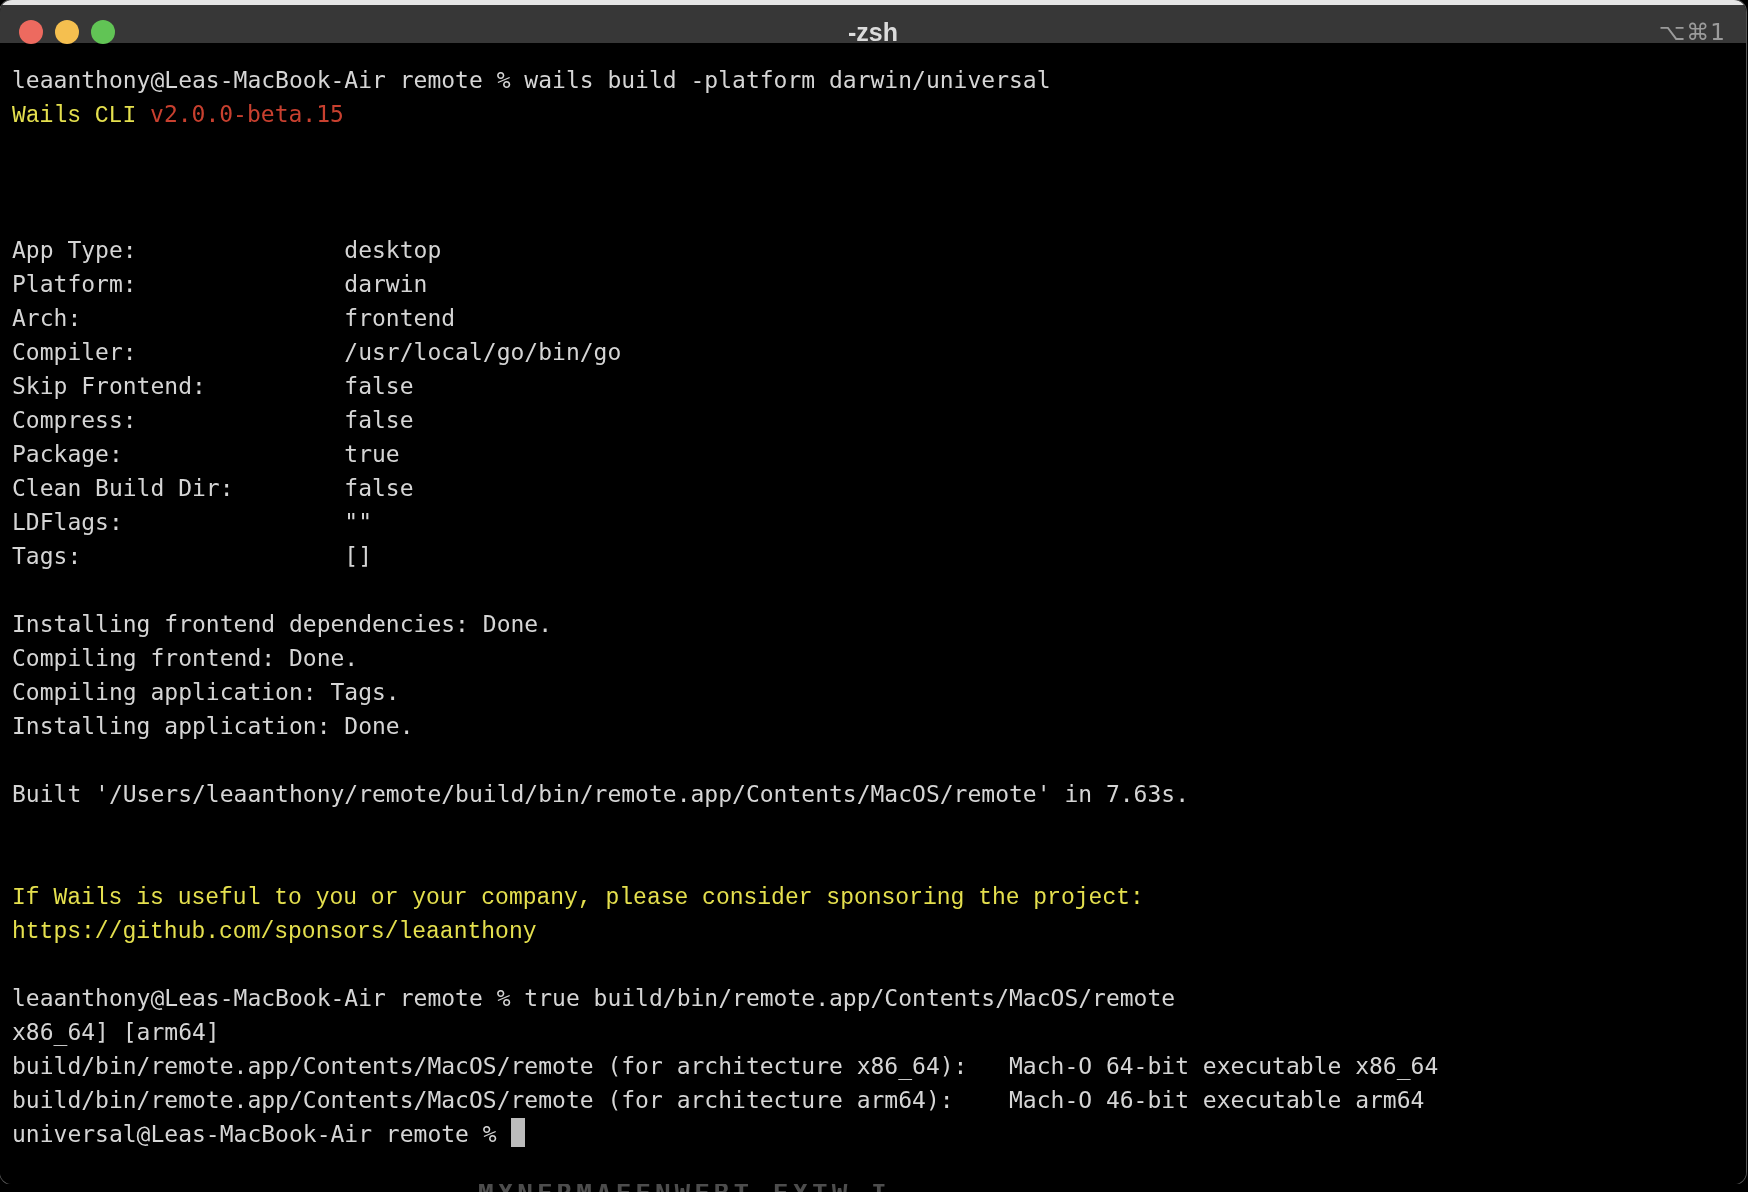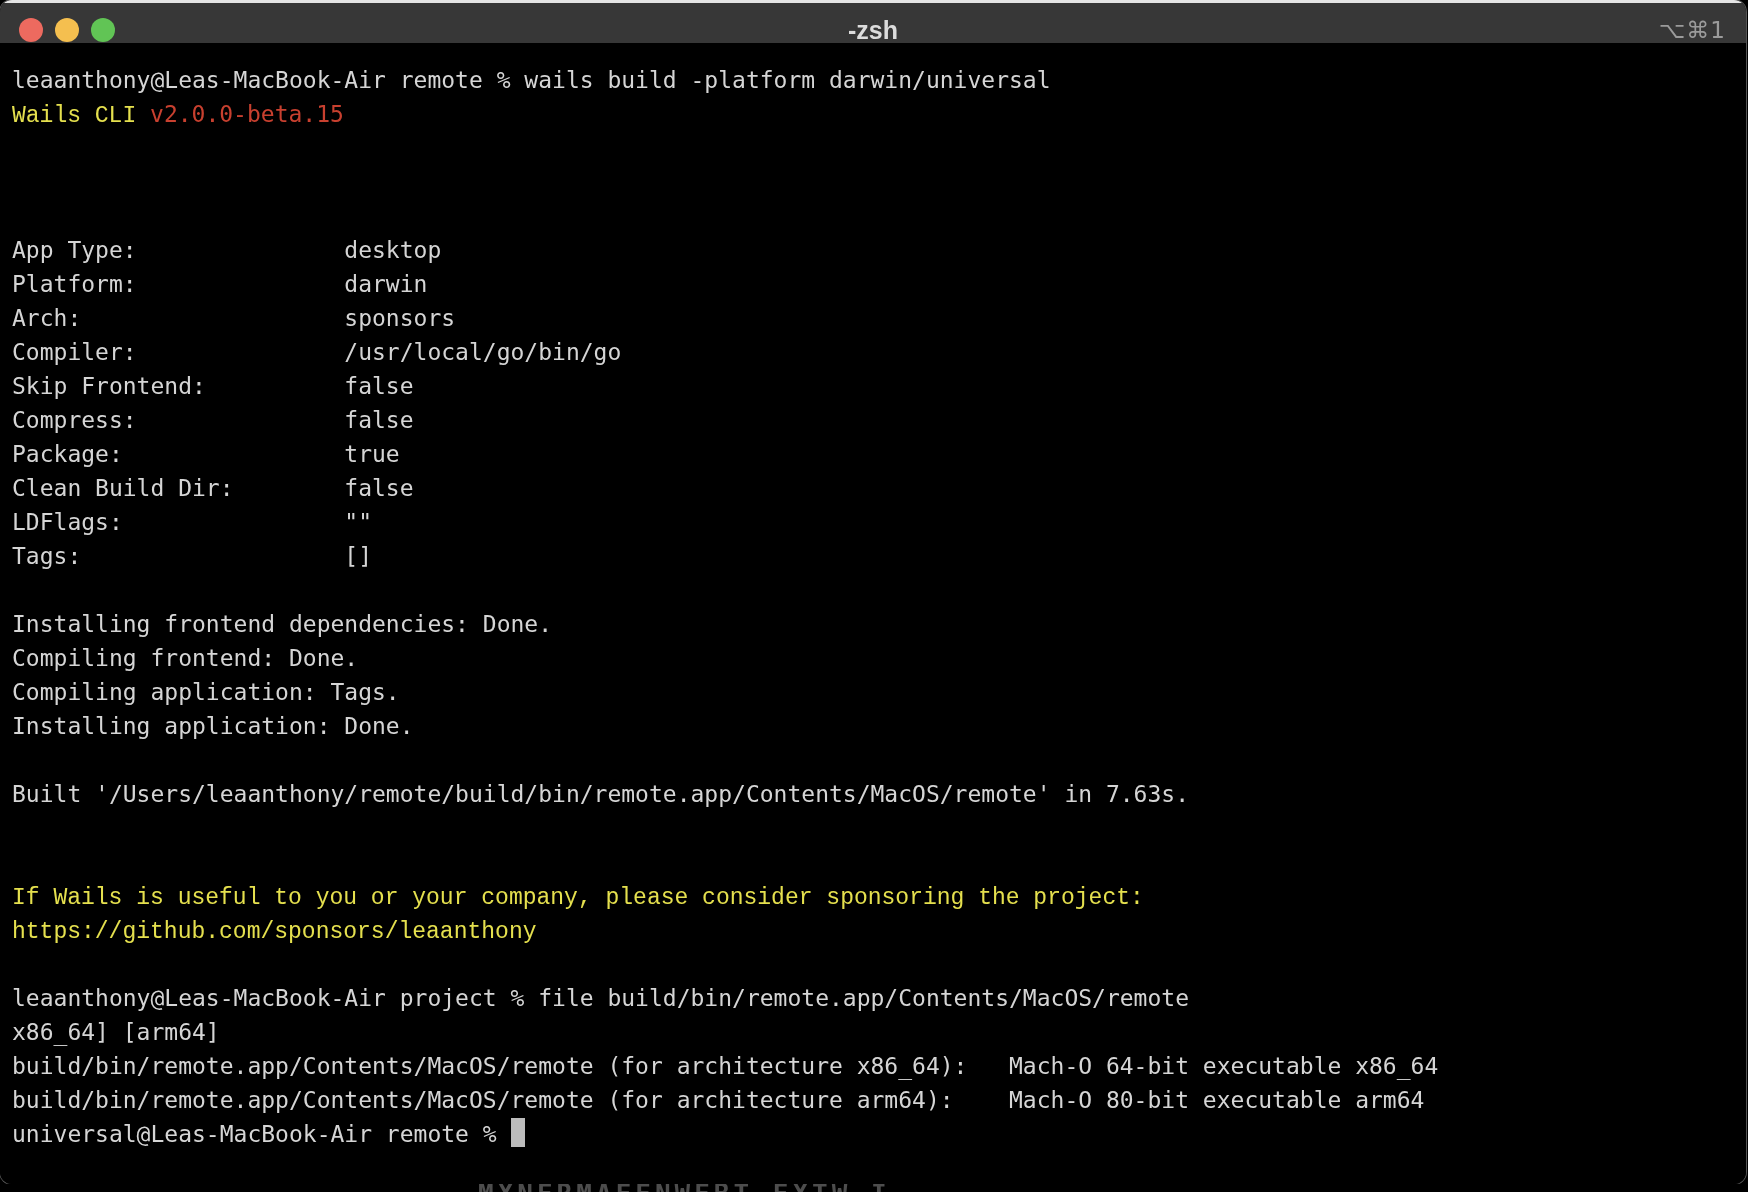--- a/index.html
+++ b/index.html
@@ -17,21 +17,21 @@
     height: 1184px;
     border-radius: 12px;
     background: var(--background);
     box-shadow: 0 0 0 1px #565656;
     overflow: hidden;
   }
   .titlebar {
     position: relative;
     height: 43px;
     background: var(--titlebar);
-    border-top: 3px solid #e5e5e5;
+    border-top: 5px solid #e5e5e5;
     box-sizing: border-box;
   }
   .traffic-lights {
     position: absolute;
     left: 19px; top: 15px;
     display: flex;
     gap: 12px;
   }
   .light {
     width: 24px; height: 24px;
@@ -120,43 +120,43 @@
     <div class="shortcut">⌥⌘1</div>
   </div>
   <div class="screen">
       <div class="line"><span class="c-fg">leaanthony@Leas-MacBook-Air remote % wails build -platform darwin/universal</span></div>
       <div class="line"><span class="c-yellow">Wails CLI </span><span class="c-red">v2.0.0-beta.15</span></div>
       <div class="line"></div>
       <div class="line"></div>
       <div class="line"></div>
       <div class="line"><span class="c-fg">App Type:               desktop</span></div>
       <div class="line"><span class="c-fg">Platform:               darwin</span></div>
-      <div class="line"><span class="c-fg">Arch:                   sponsors</span></div>
+      <div class="line"><span class="c-fg">Arch:                   frontend</span></div>
       <div class="line"><span class="c-fg">Compiler:               /usr/local/go/bin/go</span></div>
       <div class="line"><span class="c-fg">Skip Frontend:          false</span></div>
       <div class="line"><span class="c-fg">Compress:               false</span></div>
       <div class="line"><span class="c-fg">Package:                true</span></div>
       <div class="line"><span class="c-fg">Clean Build Dir:        false</span></div>
       <div class="line"><span class="c-fg">LDFlags:                ""</span></div>
       <div class="line"><span class="c-fg">Tags:                   []</span></div>
       <div class="line"></div>
       <div class="line"><span class="c-fg">Installing frontend dependencies: Done.</span></div>
       <div class="line"><span class="c-fg">Compiling frontend: Done.</span></div>
       <div class="line"><span class="c-fg">Compiling application: Tags.</span></div>
       <div class="line"><span class="c-fg">Installing application: Done.</span></div>
       <div class="line"></div>
       <div class="line"><span class="c-fg">Built '/Users/leaanthony/remote/build/bin/remote.app/Contents/MacOS/remote' in 7.63s.</span></div>
       <div class="line"></div>
       <div class="line"></div>
       <div class="line"><span class="c-yellow">If Wails is useful to you or your company, please consider sponsoring the project:</span></div>
       <div class="line"><span class="c-yellow">https://github.com/sponsors/leaanthony</span></div>
       <div class="line"></div>
-      <div class="line"><span class="c-fg">leaanthony@Leas-MacBook-Air project % file build/bin/remote.app/Contents/MacOS/remote</span></div>
+      <div class="line"><span class="c-fg">leaanthony@Leas-MacBook-Air remote % true build/bin/remote.app/Contents/MacOS/remote</span></div>
       <div class="line"><span class="c-fg">x86_64] [arm64]</span></div>
       <div class="line"><span class="c-fg">build/bin/remote.app/Contents/MacOS/remote (for architecture x86_64):   Mach-O 64-bit executable x86_64</span></div>
-      <div class="line"><span class="c-fg">build/bin/remote.app/Contents/MacOS/remote (for architecture arm64):    Mach-O 80-bit executable arm64</span></div>
+      <div class="line"><span class="c-fg">build/bin/remote.app/Contents/MacOS/remote (for architecture arm64):    Mach-O 46-bit executable arm64</span></div>
       <div class="line"><span class="c-fg">universal@Leas-MacBook-Air remote % </span><span class="cursor-block"></span></div>
     </div>
 </div>
 
 <div class="bottom-strip">
   <div class="bottom-strip-text">MXNERMAFENWEBT EXTW I</div>
 </div>
 
 </body></html>

